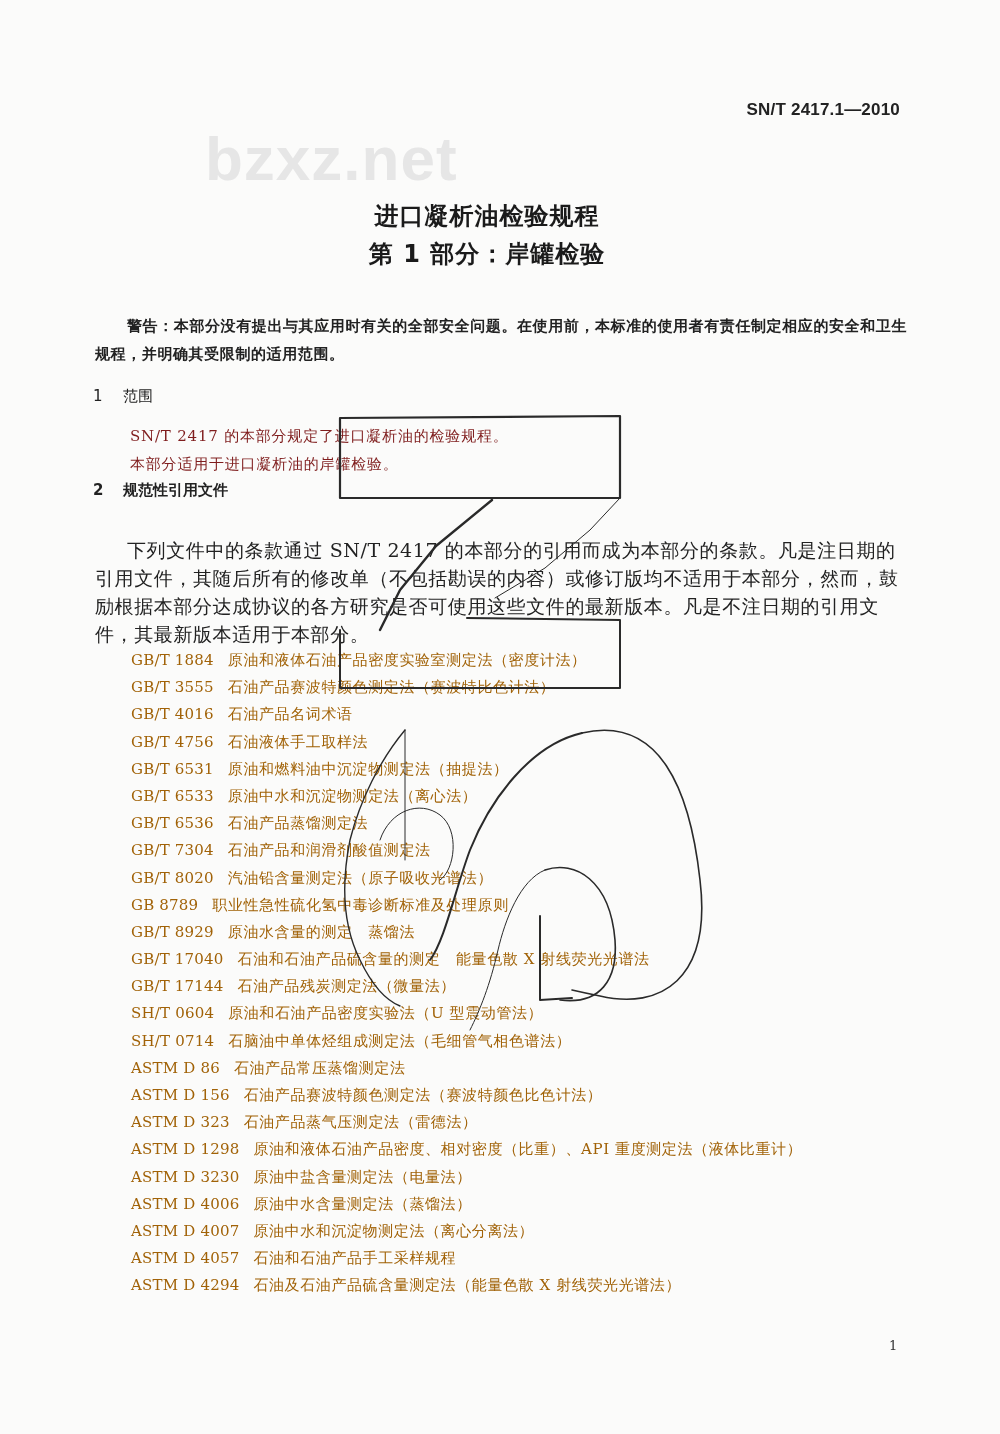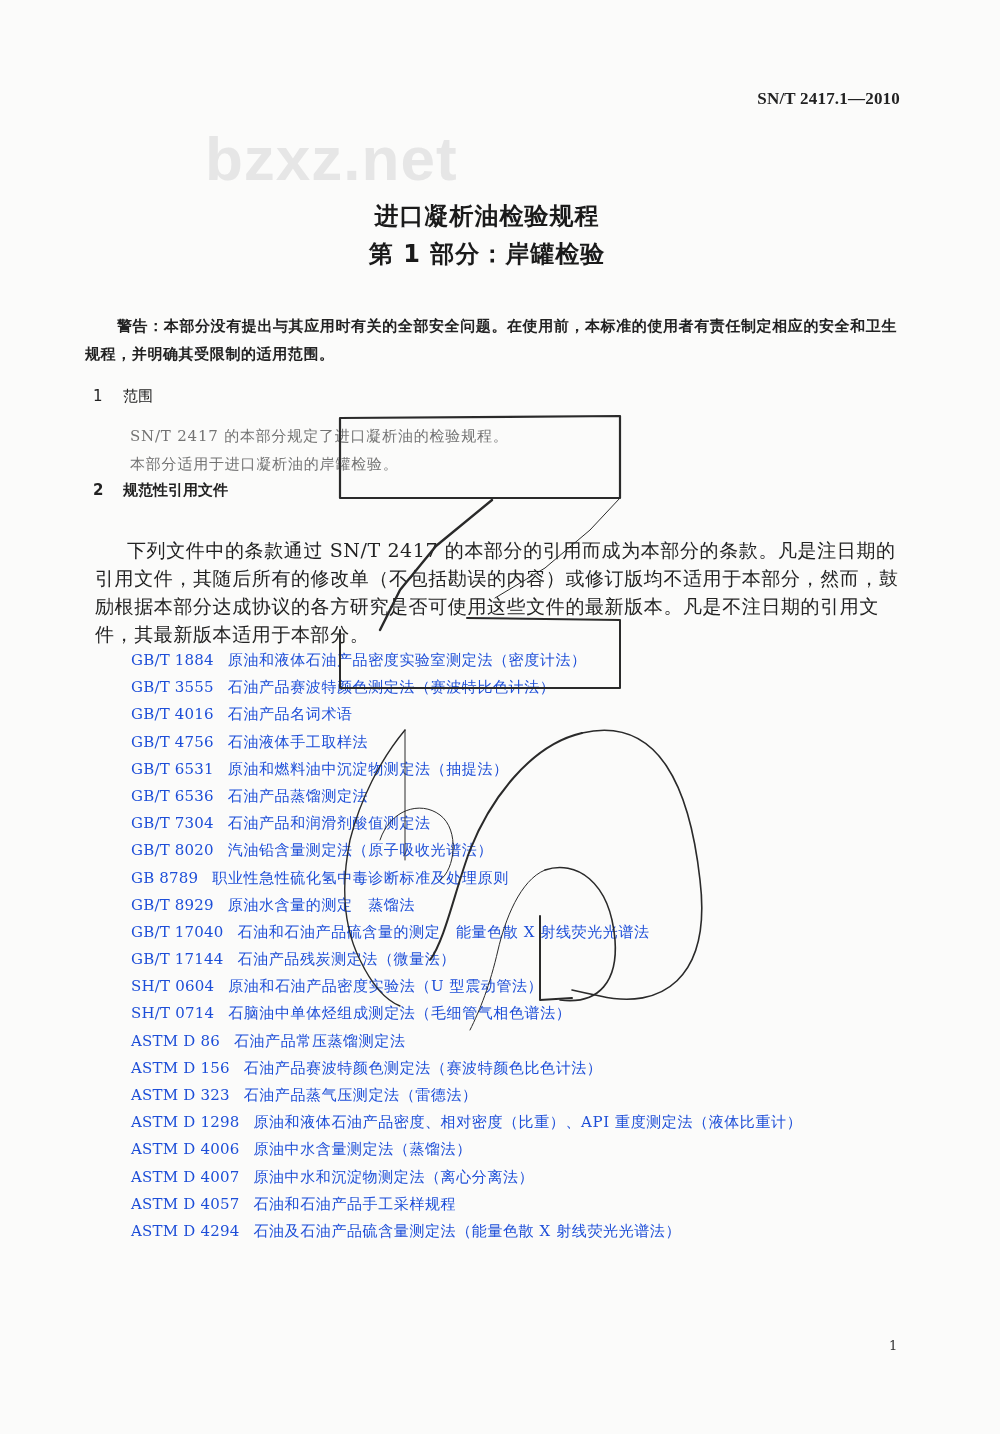--- a/index.html
+++ b/index.html
@@ -5,22 +5,22 @@
     html, body { margin: 0; padding: 0; }
     body {
       width: 1000px; height: 1434px;
       background: #fbfbfa;
       position: relative;
       overflow: hidden;
       font-family: "DejaVu Serif", "Liberation Serif", serif;
       color: #1c1c1c;
     }
     .std-code {
-      position: absolute; top: 89px; right: 100px;
-      font-family: Liberation Serif, serif;
+      position: absolute; top: 100px; right: 100px;
+      font-family: Liberation Sans, sans-serif;
       font-weight: bold; font-size: 17px; letter-spacing: 0.2px;
       color: #222;
     }
     .watermark {
       position: absolute; top: 128px; left: 205px;
       font-family: "Liberation Sans", "DejaVu Sans", sans-serif;
       font-weight: bold; font-size: 62px; letter-spacing: 1px;
       color: #e6e6e6;
       line-height: 1;
       user-select: none;
@@ -28,56 +28,56 @@
     .title {
       position: absolute; left: 0; width: 1000px; text-align: center;
       font-family: "DejaVu Sans", "Liberation Sans", sans-serif;
       font-weight: bold; font-size: 24px; color: #1a1a1a;
       letter-spacing: 1px;
     }
     .title.t1 { top: 200px; left: -13px; }
     .title.t2 { top: 238px; left: -13px; }
 
     .warning {
-      position: absolute; top: 312px; left: 85px; width: 820px;
+      position: absolute; top: 312px; left: 95px; width: 820px;
       font-family: "DejaVu Sans", "Liberation Sans", sans-serif;
       font-weight: bold; font-size: 15px; line-height: 28px;
       text-indent: 32px; color: #222;
       letter-spacing: 0.6px;
     }
     .heading {
       position: absolute; left: 93px;
       font-family: "DejaVu Sans", "Liberation Sans", sans-serif;
       font-size: 15px; color: #222;
     }
     .heading.bold { font-weight: bold; }
     .heading .num { display: inline-block; width: 30px; }
     .h1 { top: 387px; }
     .h2 { top: 481px; }
 
     .para {
       position: absolute; left: 130px;
-      font-size: 15px; color: #737373; letter-spacing: 0.8px;
+      font-size: 15px; color: #7f1d1d; letter-spacing: 0.8px;
     }
     .p1 { top: 427px; }
     .p2 { top: 455px; }
 
     .intro {
       position: absolute; top: 536px; left: 95px; width: 820px;
       font-size: 19px; line-height: 28px; text-indent: 32px; color: #222;
       letter-spacing: 0.6px;
     }
 
     .refs {
       position: absolute; top: 647px; left: 131px; margin: 0; padding: 0;
       list-style: none;
     }
     .refs li {
       height: 27.2px; line-height: 27.2px;
-      font-size: 15px; white-space: nowrap; color: #1d4ed8;
+      font-size: 15px; white-space: nowrap; color: #a16207;
     }
     .refs .code { display: inline-block; margin-right: 14px; letter-spacing: 0.2px; }
     .refs .name { letter-spacing: 0.6px; }
 
     .page-num {
       position: absolute; top: 1338px; left: 889px;
       font-size: 13px; color: #333;
     }
 
     .overlay {
@@ -108,33 +108,35 @@
     <span class="num">2</span><span>规范性引用文件</span>
   </div>
   <div class="intro">下列文件中的条款通过 SN/T 2417 的本部分的引用而成为本部分的条款。凡是注日期的引用文件，其随后所有的修改单（不包括勘误的内容）或修订版均不适用于本部分，然而，鼓励根据本部分达成协议的各方研究是否可使用这些文件的最新版本。凡是不注日期的引用文件，其最新版本适用于本部分。</div>
 
   <ul class="refs">
     <li><span class="code">GB/T 1884</span><span class="name">原油和液体石油产品密度实验室测定法（密度计法）</span></li>
     <li><span class="code">GB/T 3555</span><span class="name">石油产品赛波特颜色测定法（赛波特比色计法）</span></li>
     <li><span class="code">GB/T 4016</span><span class="name">石油产品名词术语</span></li>
     <li><span class="code">GB/T 4756</span><span class="name">石油液体手工取样法</span></li>
     <li><span class="code">GB/T 6531</span><span class="name">原油和燃料油中沉淀物测定法（抽提法）</span></li>
+    <li><span class="code">GB/T 6533</span><span class="name">原油中水和沉淀物测定法（离心法）</span></li>
     <li><span class="code">GB/T 6536</span><span class="name">石油产品蒸馏测定法</span></li>
     <li><span class="code">GB/T 7304</span><span class="name">石油产品和润滑剂酸值测定法</span></li>
     <li><span class="code">GB/T 8020</span><span class="name">汽油铅含量测定法（原子吸收光谱法）</span></li>
     <li><span class="code">GB 8789</span><span class="name">职业性急性硫化氢中毒诊断标准及处理原则</span></li>
     <li><span class="code">GB/T 8929</span><span class="name">原油水含量的测定　蒸馏法</span></li>
     <li><span class="code">GB/T 17040</span><span class="name">石油和石油产品硫含量的测定　能量色散 X 射线荧光光谱法</span></li>
     <li><span class="code">GB/T 17144</span><span class="name">石油产品残炭测定法（微量法）</span></li>
     <li><span class="code">SH/T 0604</span><span class="name">原油和石油产品密度实验法（U 型震动管法）</span></li>
     <li><span class="code">SH/T 0714</span><span class="name">石脑油中单体烃组成测定法（毛细管气相色谱法）</span></li>
     <li><span class="code">ASTM D 86</span><span class="name">石油产品常压蒸馏测定法</span></li>
     <li><span class="code">ASTM D 156</span><span class="name">石油产品赛波特颜色测定法（赛波特颜色比色计法）</span></li>
     <li><span class="code">ASTM D 323</span><span class="name">石油产品蒸气压测定法（雷德法）</span></li>
     <li><span class="code">ASTM D 1298</span><span class="name">原油和液体石油产品密度、相对密度（比重）、API 重度测定法（液体比重计）</span></li>
+    <li><span class="code">ASTM D 3230</span><span class="name">原油中盐含量测定法（电量法）</span></li>
     <li><span class="code">ASTM D 4006</span><span class="name">原油中水含量测定法（蒸馏法）</span></li>
     <li><span class="code">ASTM D 4007</span><span class="name">原油中水和沉淀物测定法（离心分离法）</span></li>
     <li><span class="code">ASTM D 4057</span><span class="name">石油和石油产品手工采样规程</span></li>
     <li><span class="code">ASTM D 4294</span><span class="name">石油及石油产品硫含量测定法（能量色散 X 射线荧光光谱法）</span></li>
   </ul>
 
   <div class="page-num">1</div>
 
   <svg class="overlay" viewBox="0 0 1000 1434" xmlns="http://www.w3.org/2000/svg">
     <g fill="none" stroke="#2a2a2a" stroke-linecap="round" stroke-linejoin="round">

